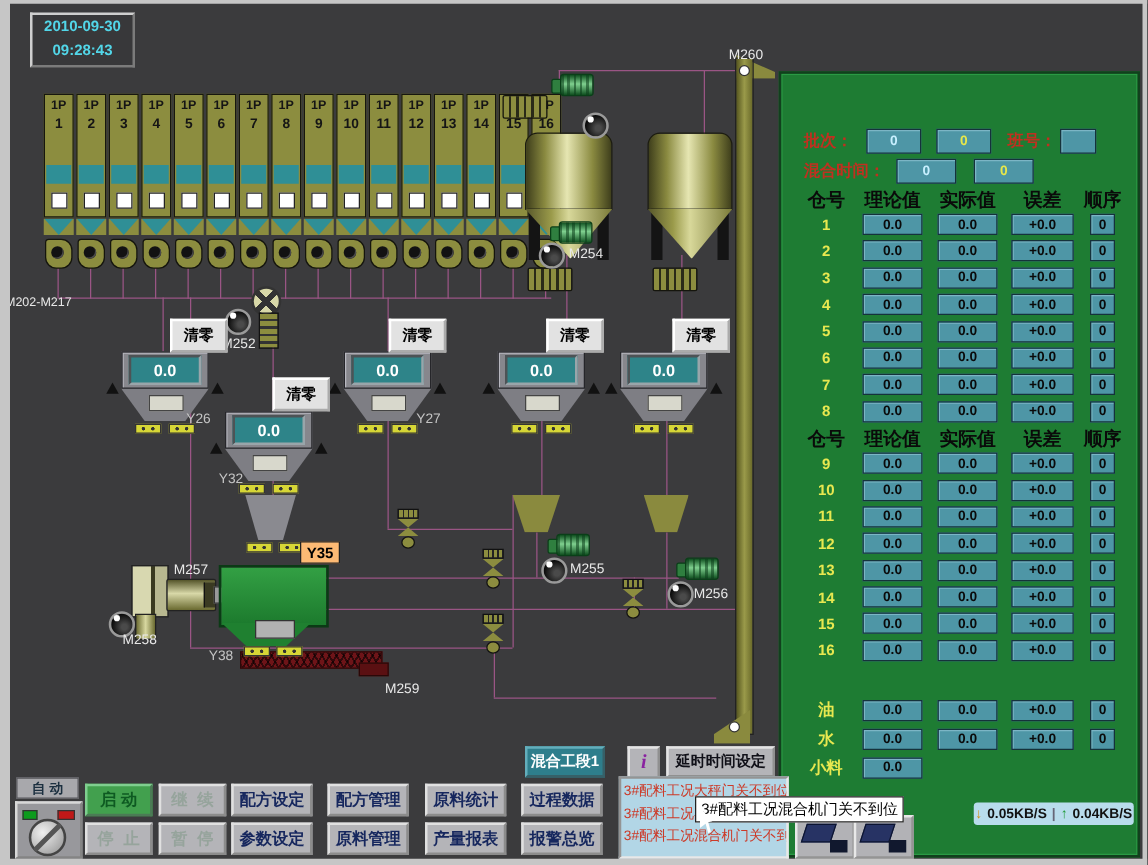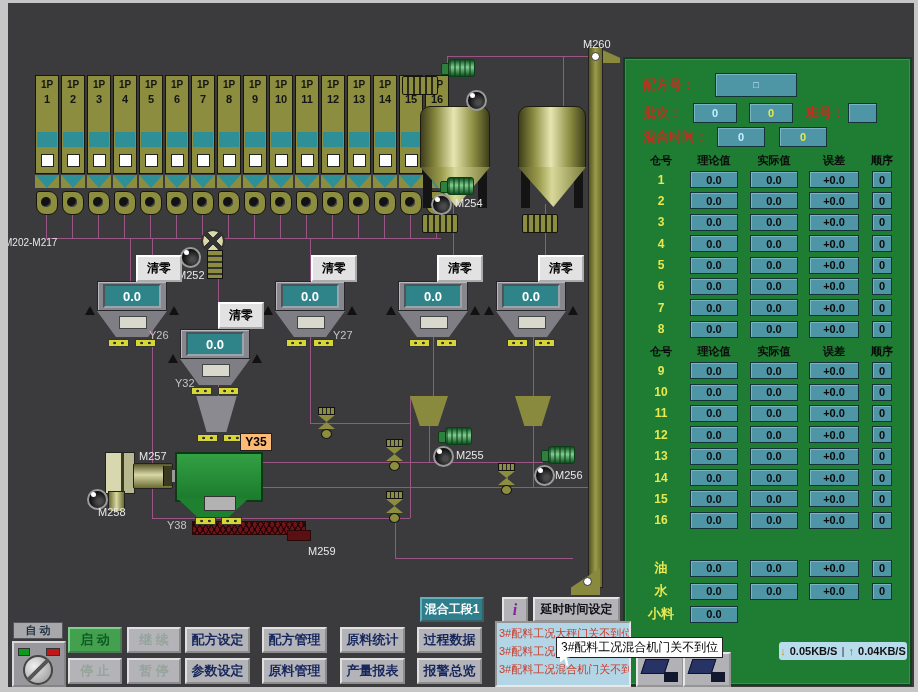--- a/index.html
+++ b/index.html
@@ -91,21 +91,21 @@
   .panel{position:absolute;left:623px;top:57px;width:285px;height:625px;background:#1e7c33;border:2px solid #11401d;
     box-shadow:inset 0 0 0 1px #2a9a44;z-index:5;}
   .p-label{color:#c03020;font-weight:bold;font-size:13px;white-space:nowrap;}
   .p-box{background:#4e96a6;border:1px solid #15323b;box-shadow:inset 1px 1px 0 rgba(210,240,255,.35);
     display:flex;align-items:center;justify-content:center;font-weight:bold;color:#0a0a0a;font-size:11px;}
   .p-r{position:absolute;left:18px;display:flex;align-items:center;}
   .cyan{color:#c8f0ff!important;} .yellow{color:#e8e84a!important;}
   .ptable{position:absolute;left:2px;top:92px;right:2px;}
   .prow{display:grid;grid-template-columns:44px 62px 58px 62px 34px;padding-left:12px;align-items:center;justify-items:center;
     height:16px;margin-bottom:5.4px;}
-  .phead{height:19px;margin-bottom:1px;font-size:11px;font-weight:bold;color:#0a0a0a;}
+  .phead{height:19px;margin-bottom:1px;font-size:15px;font-weight:bold;color:#0a0a0a;}
   .pno{color:#e8e850;font-weight:bold;font-size:12px;}
   .xrow{height:17px;margin-bottom:6px;}
   .xrow .pno{font-size:13px;}
   .bx1,.bx2{width:46px;height:15px;} .bx3{width:48px;height:15px;} .bx4{width:18px;height:15px;}
   .spacer{height:26px;}
   .net{position:absolute;left:154px;top:583px;width:128px;height:18px;background:#b8dcec;border-radius:3px;z-index:6;
     display:flex;align-items:center;justify-content:center;gap:4px;font-size:11px;font-weight:bold;color:#111;}
   .arr-dn{color:#d09018;} .arr-up{color:#1f9a38;} .net-sep{color:#667;}
   .pnl-iconbtn{position:absolute;width:44px;height:31px;background:#b2b2b6;border:2px outset #e8e8e8;z-index:6;cursor:pointer;}
   .glyph-a{position:absolute;left:5px;top:5px;width:22px;height:13px;background:#273364;transform:skewX(-18deg);border:1px solid #0c1430;}
@@ -115,21 +115,21 @@
     font-size:11px;font-weight:bold;display:flex;align-items:center;justify-content:center;z-index:6;}
   .knobpanel{position:absolute;left:12px;top:641px;width:50px;height:42px;background:#98989c;border:2px outset #d8d8d8;z-index:6;}
   .led{position:absolute;top:5px;height:6px;border:1px solid #333;}
   .led.g{left:4px;width:10px;background:#0c9c1c;}
   .led.r{right:4px;width:12px;background:#c01818;}
   .knob{position:absolute;left:9px;top:12px;width:26px;height:26px;border-radius:50%;border:2px solid #444;cursor:pointer;
     background:radial-gradient(circle at 35% 35%,#f0f0f0,#909090);}
   .knob::after{content:"";position:absolute;left:11px;top:-2px;bottom:-2px;width:4px;background:#555;transform:rotate(45deg);border-radius:2px;}
   .btn{position:absolute;height:22px;background:#b4b4b8;border:2px outset #e0e0e0;color:#16275e;font-size:13px;font-weight:bold;
     display:flex;align-items:center;justify-content:center;z-index:6;cursor:pointer;white-space:nowrap;}
-  .btn.disabled{color:#96a49c;}
+  .btn.disabled{color:#96a49c;font-family:Liberation Mono, monospace;}
   .btn.start{background:#42a04e;border:2px outset #7fcf8f;color:#0e5a22;}
   .mixbtn{position:absolute;left:420px;top:597px;width:60px;height:21px;background:#2e7e8c;border:2px outset #63aebc;color:#fff;
     font-size:12px;font-weight:bold;display:flex;align-items:center;justify-content:center;z-index:6;cursor:pointer;}
   .infobtn{position:absolute;left:502px;top:597px;width:22px;height:22px;background:#b4b4b8;border:2px outset #e4e4e4;z-index:6;
     display:flex;align-items:center;justify-content:center;cursor:pointer;}
   .ibtn-i{font-family:"Liberation Serif","DejaVu Serif",serif;font-style:italic;font-weight:bold;font-size:16px;color:#8a22a0;}
   .delaybtn{position:absolute;left:533px;top:597px;width:83px;height:21px;background:#b4b4b8;border:2px outset #e4e4e4;color:#101018;
     font-size:12px;font-weight:bold;display:flex;align-items:center;justify-content:center;z-index:6;cursor:pointer;}
   .alarmbox{position:absolute;left:495px;top:621px;width:128px;height:60px;background:#b2d6e6;border:2px inset #e8e8e8;z-index:7;
     overflow:hidden;padding:1px 2px;}
@@ -142,20 +142,24 @@
 </head>
 <body>
 
 <div id="screen">
 
   <div class="frame" style="left:0;top:0;width:8px;height:692px;"></div>
   <div class="frame" style="left:0;top:0;width:918px;height:3px;"></div>
   <div class="frame" style="left:914px;top:0;width:4px;height:692px;"></div>
   <div class="frame" style="left:0;top:687px;width:918px;height:5px;"></div>
 
+  <div class="clock">
+    <div>2010-09-30</div>
+    <div>09:28:43</div>
+  </div>
 
 
   <div class="bins">
       <div class="bin">
         <div class="bin-body">
           <div class="bin-p">1P</div>
           <div class="bin-n">1</div>
           <div class="bin-band"></div>
           <div class="bin-sq"></div>
         </div>
@@ -355,26 +359,20 @@
   <div class="conveyor"></div>
   <div class="conveyor-end"></div>
 
   <div class="ohopper" style="left:410px;top:396px;width:38px;"></div>
   <div class="ohopper" style="left:515px;top:396px;width:36px;"></div>
 
   <div class="fan"></div>
   <div class="vequip" style="left:207px;top:250px;width:14px;height:27px;"></div>
 
   <div class="panel">
-    <div class="p-r" style="top:14px;">
-      <span class="p-label">配方号：</span>
-      <div class="p-box" style="width:80px;height:22px;margin-left:20px;">
-        <span style="font-size:9px;color:#dff4ff;">□</span>
-      </div>
-    </div>
     <div class="p-r" style="top:44px;">
       <span class="p-label">批次：</span>
       <div class="p-box cyan" style="width:42px;height:18px;margin-left:11px;">0</div>
       <div class="p-box yellow" style="width:42px;height:18px;margin-left:12px;">0</div>
       <span class="p-label" style="margin-left:13px;">班号：</span>
       <div class="p-box" style="width:27px;height:18px;margin-left:3px;"></div>
     </div>
     <div class="p-r" style="top:68px;">
       <span class="p-label">混合时间：</span>
       <div class="p-box cyan" style="width:46px;height:18px;margin-left:9px;">0</div>

